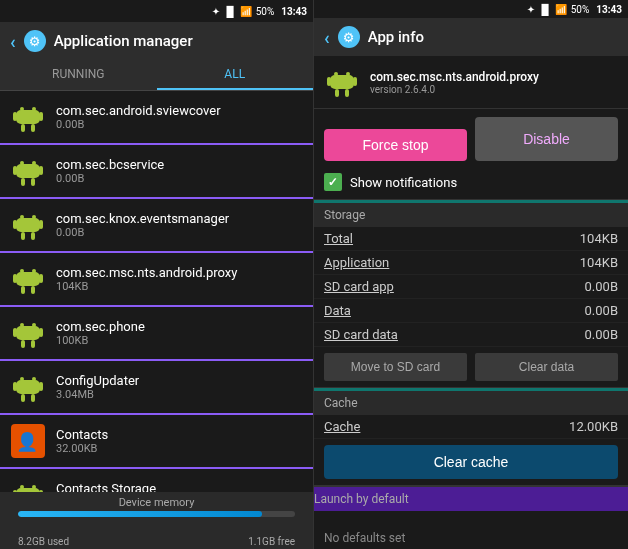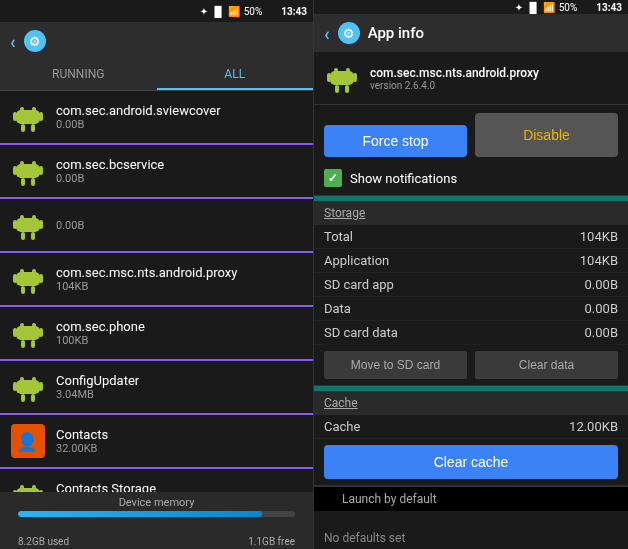--- a/index.html
+++ b/index.html
@@ -19,21 +19,21 @@
       display: flex;
       align-items: center;
       justify-content: flex-end;
       padding: 0 6px;
       font-size: 10px;
       color: #fff;
       gap: 3px;
     }
     .status-bar .time {
       font-weight: bold;
-      margin-left: 16px;
+      margin-left: 4px;
     }
 
     
     .left-panel {
       width: 314px;
       background: #1a1a1a;
       display: flex;
       flex-direction: column;
       border-right: 1px solid #333;
     }
@@ -217,27 +217,27 @@
       flex: 1;
       padding: 8px 0;
       border-radius: 4px;
       border: none;
       font-size: 14px;
       font-weight: 500;
       cursor: pointer;
       text-align: center;
     }
     .btn-force {
-      background: #3b82f6;
+      background: #ec4899;
       color: #fff;
       margin-top: 12px;
     }
     .btn-disable {
       background: #555;
-      color: #eab308;
+      color: #f0abfc;
     }
 
     
     .show-notif {
       display: flex;
       align-items: center;
       gap: 8px;
       padding: 4px 10px 8px;
       border-bottom: 1px solid #333;
     }
@@ -257,33 +257,33 @@
       font-size: 13px;
       color: #fff;
     }
 
     
     .section-header {
       background: #2a2a2a;
       padding: 5px 10px;
       font-size: 12px;
       color: #aaa;
-      border-top: 5px solid #0f766e;
-      text-decoration: underline;
+      border-top: 3px solid #0f766e;
     }
 
     .storage-row {
       display: flex;
       justify-content: space-between;
       padding: 4px 10px;
       border-bottom: 1px solid #222;
     }
     .storage-label {
       font-size: 13px;
       color: #ccc;
+      text-decoration: underline;
     }
     .storage-value {
       font-size: 13px;
       color: #ccc;
     }
 
     .storage-buttons {
       display: flex;
       gap: 8px;
       padding: 6px 10px;
@@ -313,28 +313,28 @@
       border-bottom: 1px solid #333;
     }
     .btn-clear-cache {
       width: 100%;
       padding: 9px 0;
       border-radius: 4px;
       border: none;
       font-size: 14px;
       font-weight: 500;
       cursor: pointer;
-      background: #3b82f6;
+      background: #0c4a6e;
       color: #fff;
     }
 
     
     .launch-section {
-      background: #000000;
-      padding: 5px 28px;
+      background: #4c1d95;
+      padding: 5px 0;
       font-size: 12px;
       color: #aaa;
       border-top: 1px solid #333;
     }
     .launch-default-text {
       padding: 4px 10px;
       font-size: 12px;
       color: #888;
       margin-top: 16px;
     }
@@ -353,20 +353,21 @@
     <span>✦</span>
     <span>▐▌</span>
     <span>📶</span>
     <span>50%</span>
     <span class="time">13:43</span>
   </div>
 
   <div class="panel-header">
     <span class="back-arrow">‹</span>
     <div class="gear-icon">⚙</div>
+    <span>Application manager</span>
   </div>
 
   <div class="tabs">
     <div class="tab">RUNNING</div>
     <div class="tab active">ALL</div>
   </div>
 
   <div class="app-list">
 
     <div class="app-item">
@@ -411,20 +412,21 @@
           <ellipse cx="11" cy="9" rx="2" ry="2" fill="#a4c639"></ellipse>
           <ellipse cx="23" cy="9" rx="2" ry="2" fill="#a4c639"></ellipse>
           <rect x="5" y="10" width="24" height="14" rx="5" fill="#a4c639"></rect>
           <rect x="2" y="12" width="4" height="9" rx="2" fill="#a4c639"></rect>
           <rect x="28" y="12" width="4" height="9" rx="2" fill="#a4c639"></rect>
           <rect x="10" y="24" width="4" height="8" rx="2" fill="#a4c639"></rect>
           <rect x="20" y="24" width="4" height="8" rx="2" fill="#a4c639"></rect>
         </svg>
       </div>
       <div class="app-info">
+        <div class="app-name">com.sec.knox.eventsmanager</div>
         <div class="app-size">0.00B</div>
       </div>
     </div>
 
     <div class="app-item">
       <div class="app-icon">
         <svg viewBox="0 0 34 34" width="34" height="34">
           <ellipse cx="11" cy="9" rx="2" ry="2" fill="#a4c639"></ellipse>
           <ellipse cx="23" cy="9" rx="2" ry="2" fill="#a4c639"></ellipse>
           <rect x="5" y="10" width="24" height="14" rx="5" fill="#a4c639"></rect>

